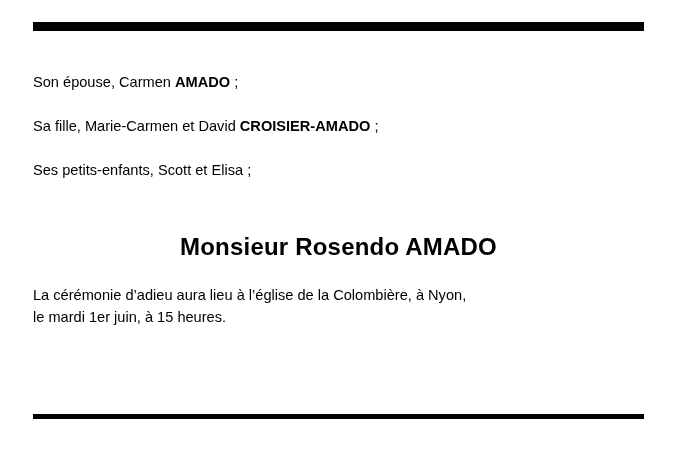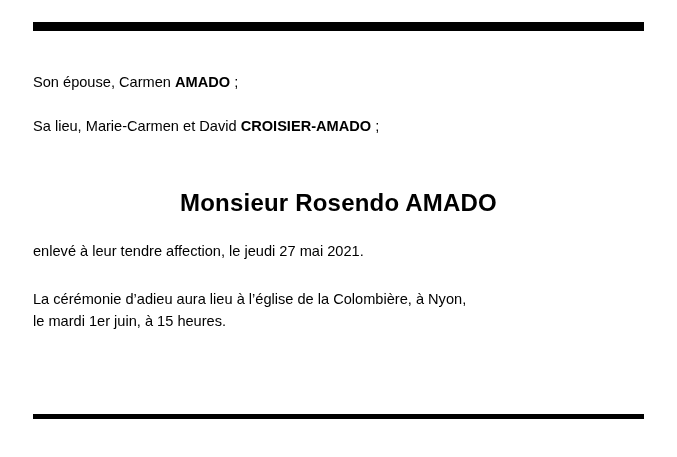--- a/index.html
+++ b/index.html
@@ -69,26 +69,26 @@
 <body>
 
 <div class="notice">
 
   <div class="rule rule-top"></div>
 
   <div class="body-text">
 
     <div class="family-block">
       <span class="family-line"><span>Son épouse, Carmen </span><strong>AMADO</strong><span> ;</span></span>
-      <span class="family-line"><span>Sa lieu, Marie-Carmen et David </span><strong>CROISIER-AMADO</strong><span> ;</span></span>
+      <span class="family-line"><span>Sa fille, Marie-Carmen et David </span><strong>CROISIER-AMADO</strong><span> ;</span></span>
+      <span class="family-line"><span>Ses petits-enfants, Scott et Elisa ;</span></span>
     </div>
 
     <div class="deceased-name">Monsieur Rosendo AMADO</div>
 
-    <div class="para">enlevé à leur tendre affection, le jeudi 27 mai 2021.</div>
 
     <div class="para">
       <span>La cérémonie d’adieu aura lieu à l’église de la Colombière, à Nyon,</span><br>
       <span>le mardi 1er juin, à 15 heures.</span>
     </div>
 
   </div>
 
   <div class="rule rule-bottom"></div>
 

